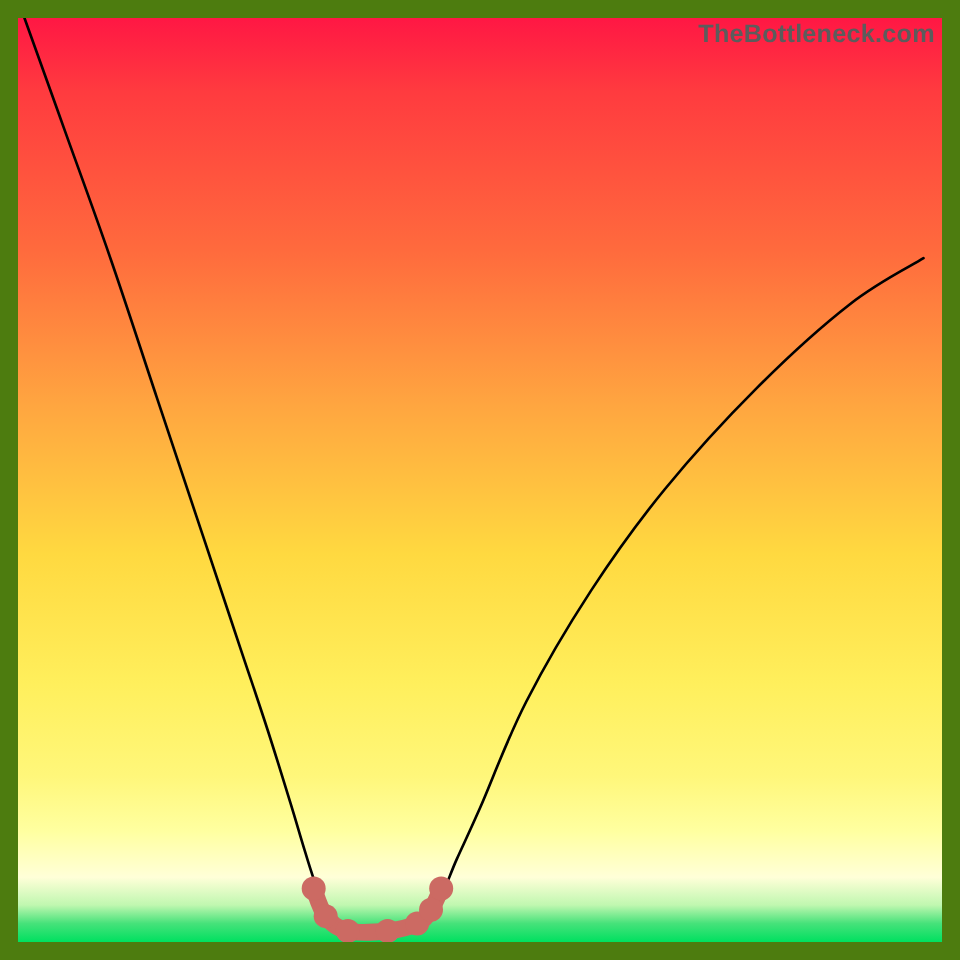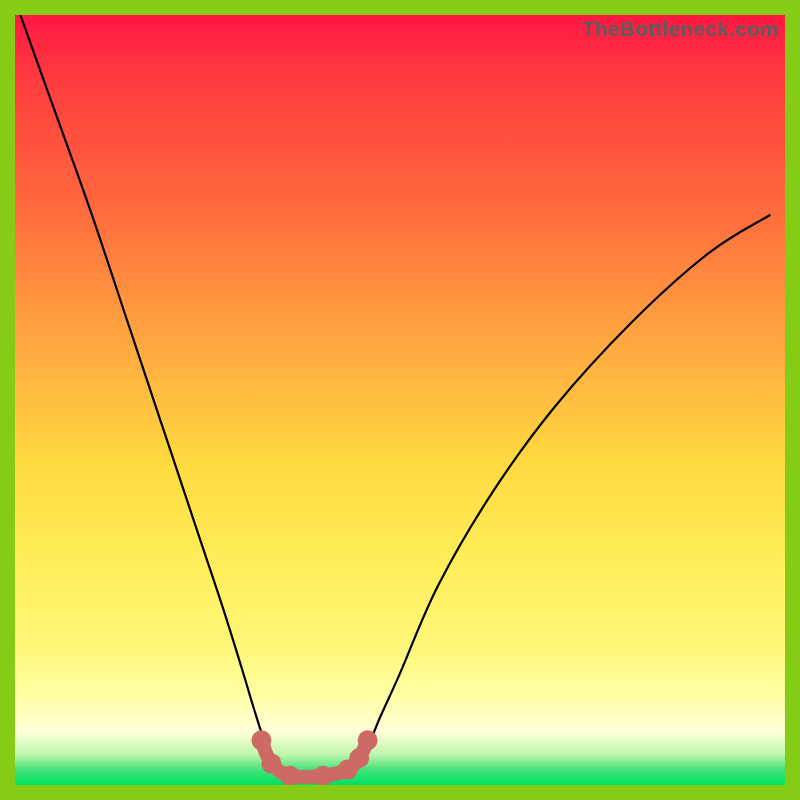--- a/index.html
+++ b/index.html
@@ -7,21 +7,21 @@
     padding: 0;
     width: 800px;
     height: 800px;
     background: #000000;
     overflow: hidden;
   }
   .stage {
     position: relative;
     width: 800px;
     height: 800px;
-    background: #84cc16;
+    background: #4d7c0f;
   }
   .plot {
     position: absolute;
     left: 15px;
     top: 15px;
     width: 770px;
     height: 770px;
     background:
       linear-gradient(to bottom,
         #ff1744 0%,

